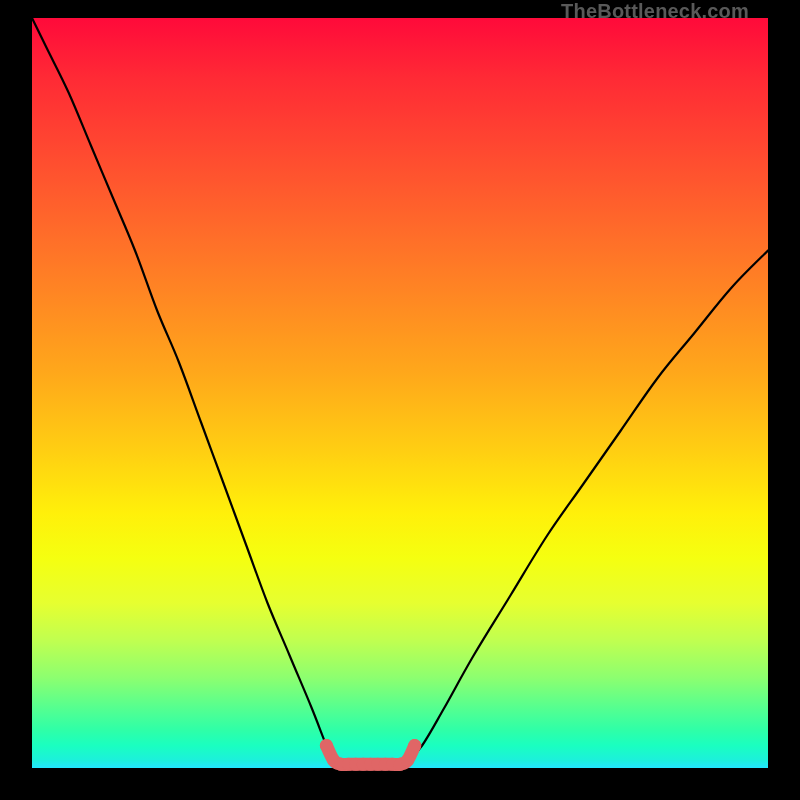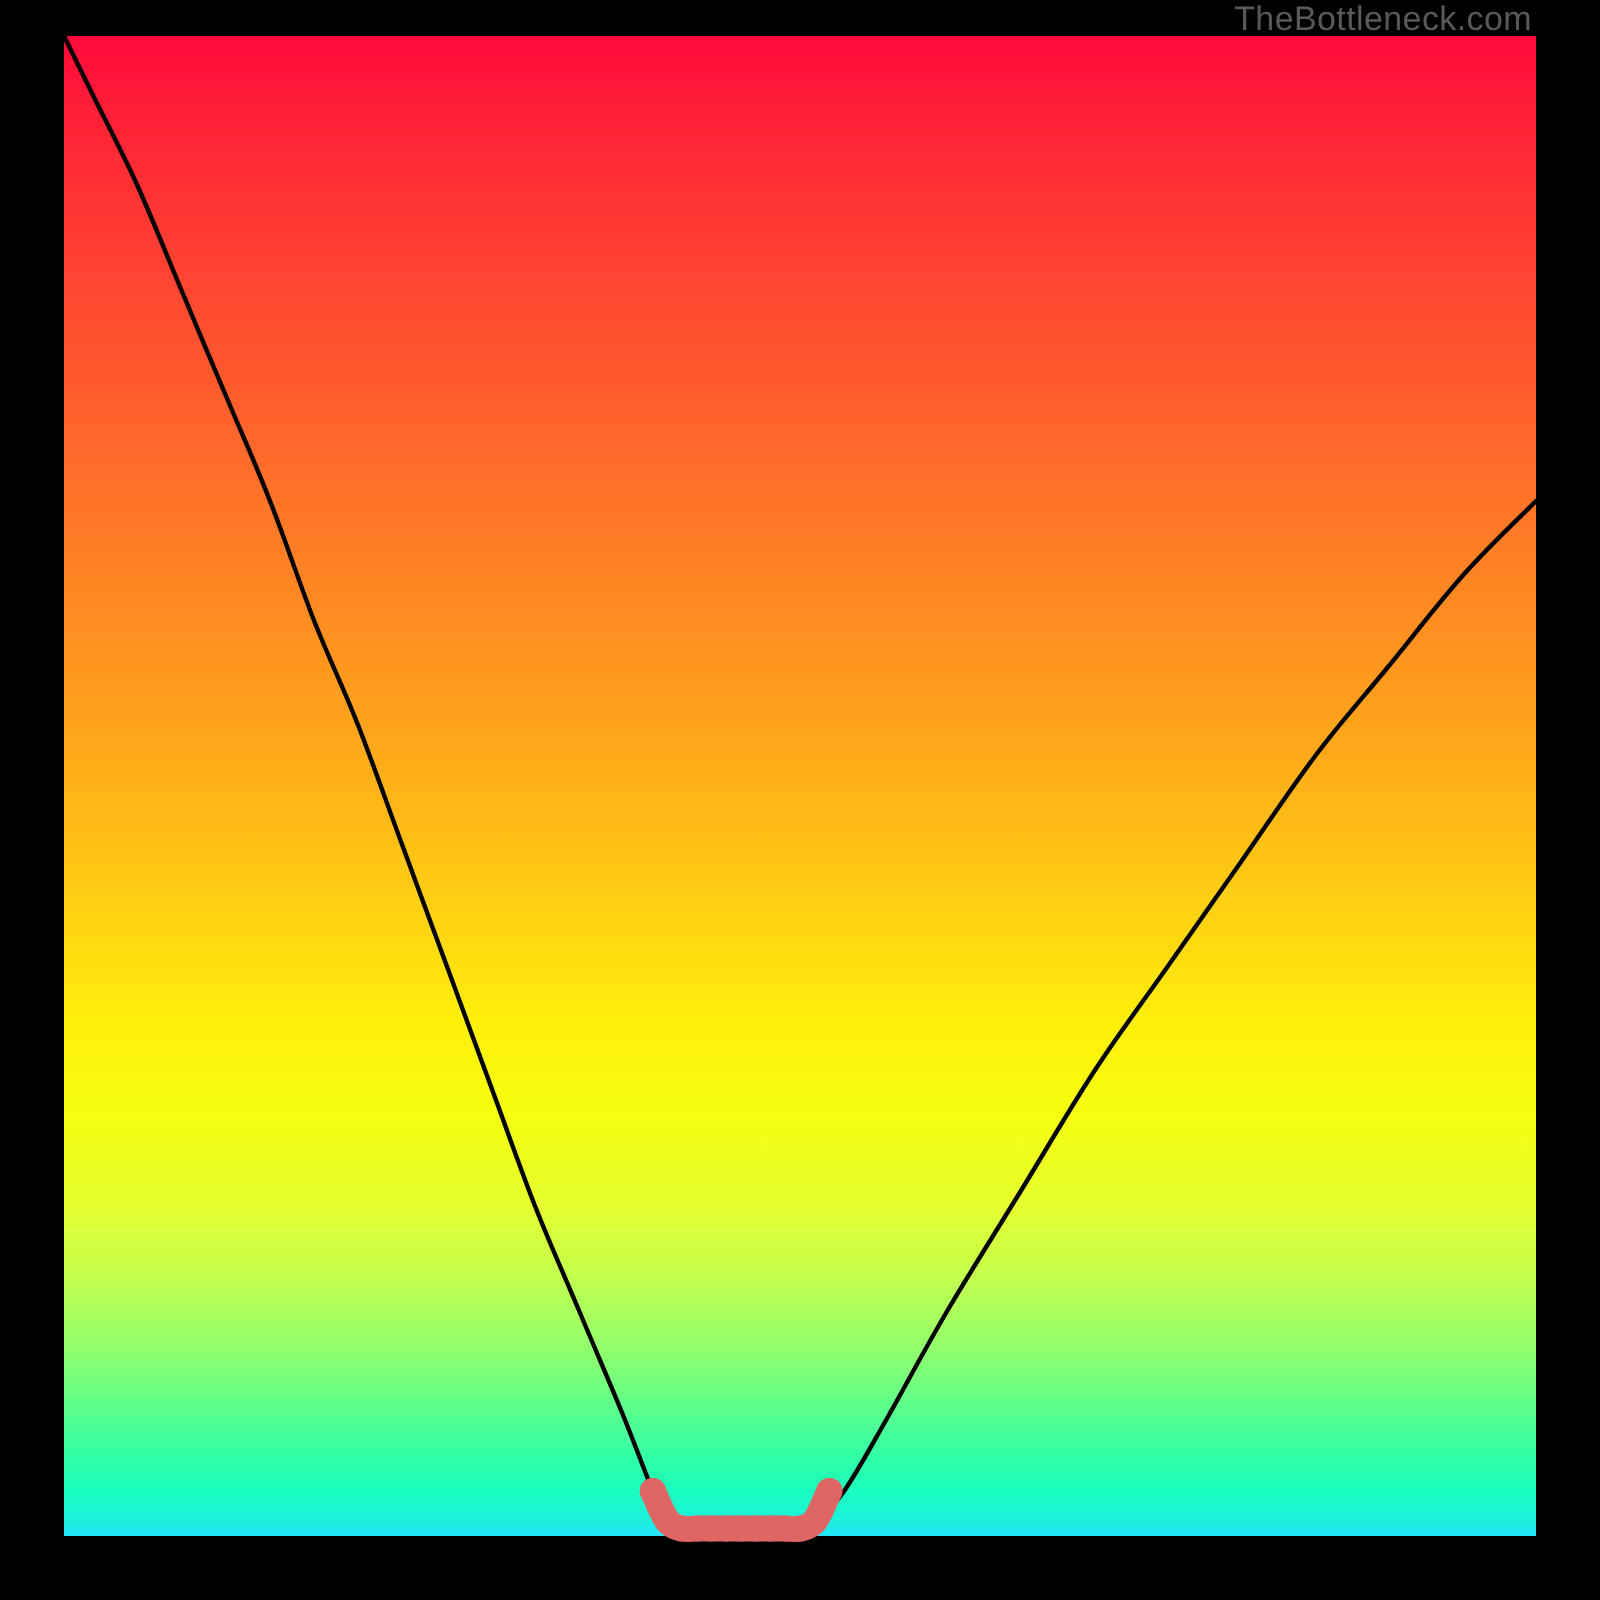--- a/index.html
+++ b/index.html
@@ -41,24 +41,24 @@
       #55ff90 92%,
       #2effa8 95%,
       #1affc0 97%,
       #1cf0dc 99%,
       #23e6ff 100%
     );
   }
   .credit {
     position: absolute;
     top: 0px;
-    right: 34px;
+    right: 51px;
     color: #595959;
-    font-size: 17px;
-    font-weight: 400;
+    font-size: 20px;
+    font-weight: 700;
     letter-spacing: 0.2px;
     z-index: 5;
     user-select: none;
   }
   svg.curve {
     position: absolute;
     left: 0;
     top: 0;
     width: 100%;
     height: 100%;

